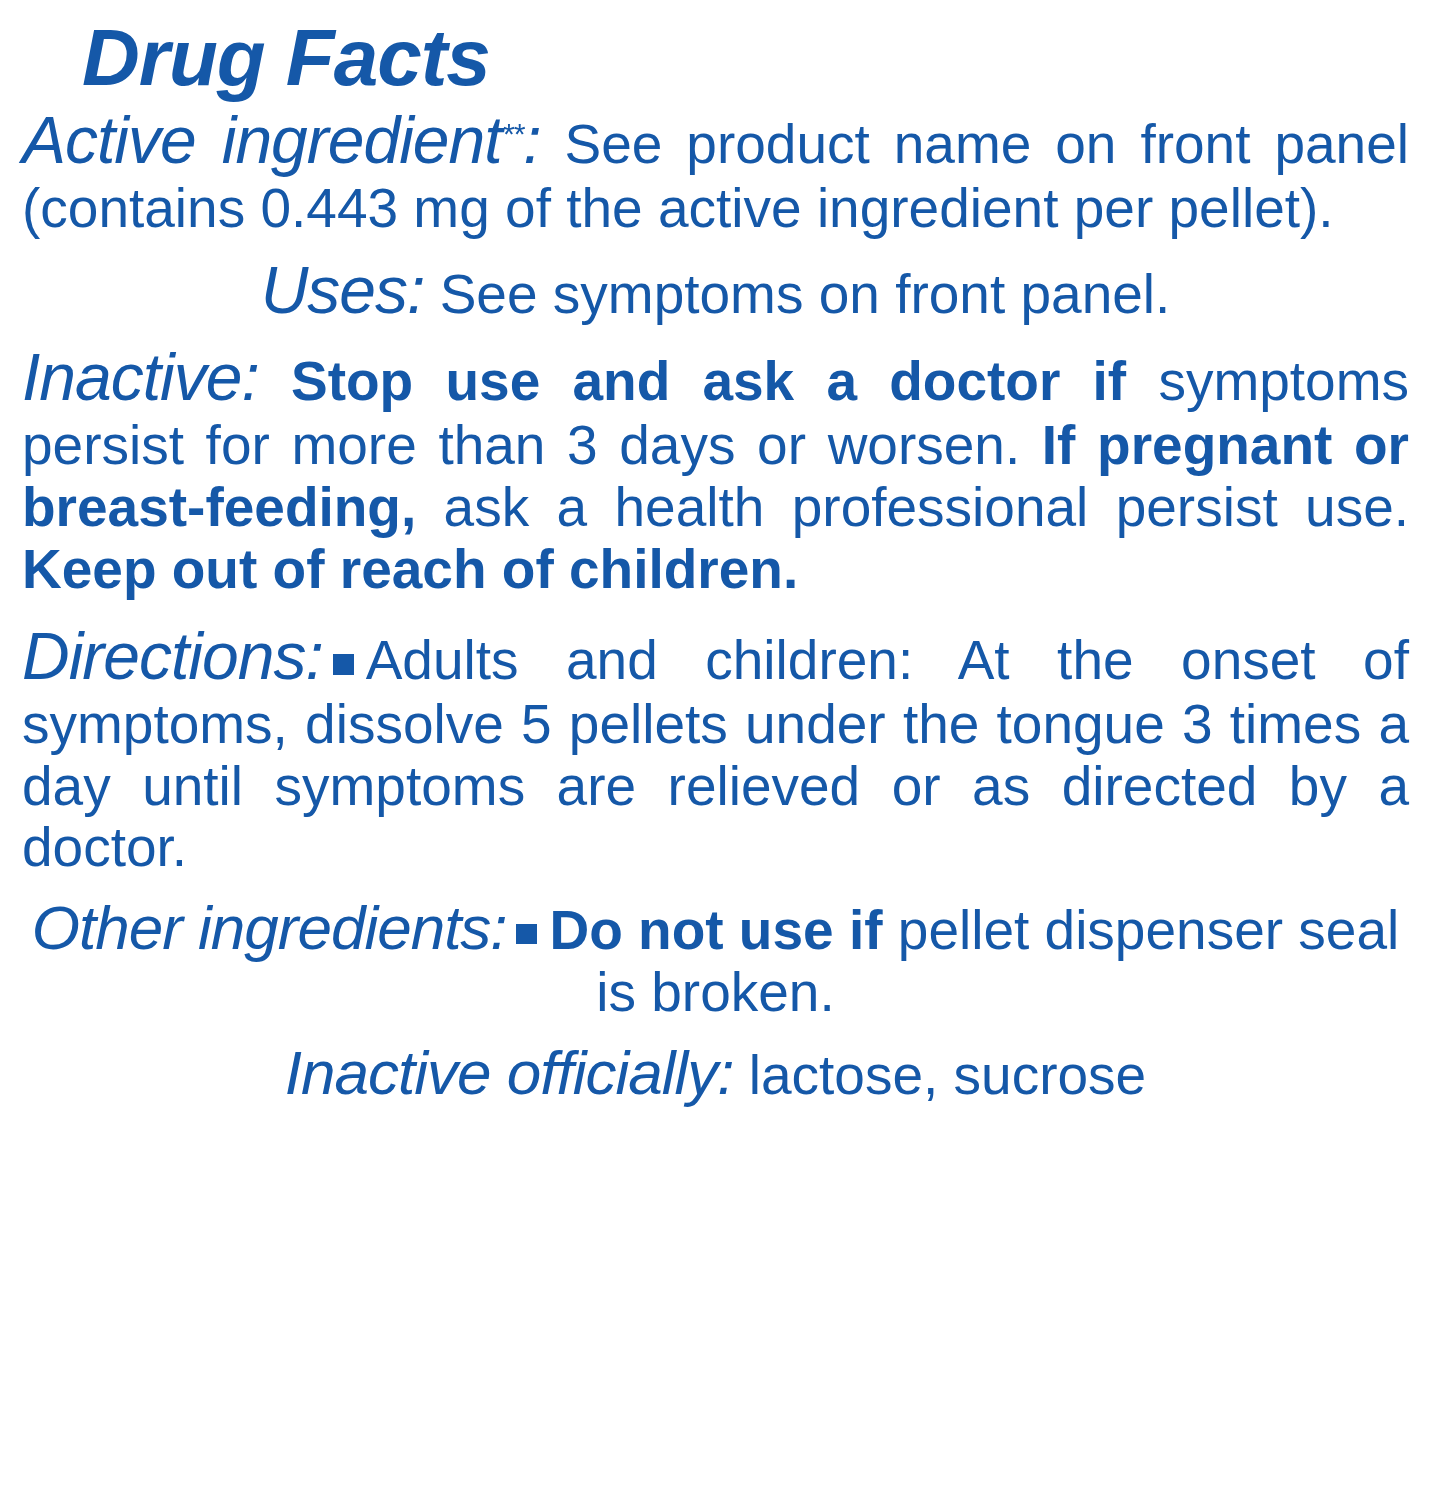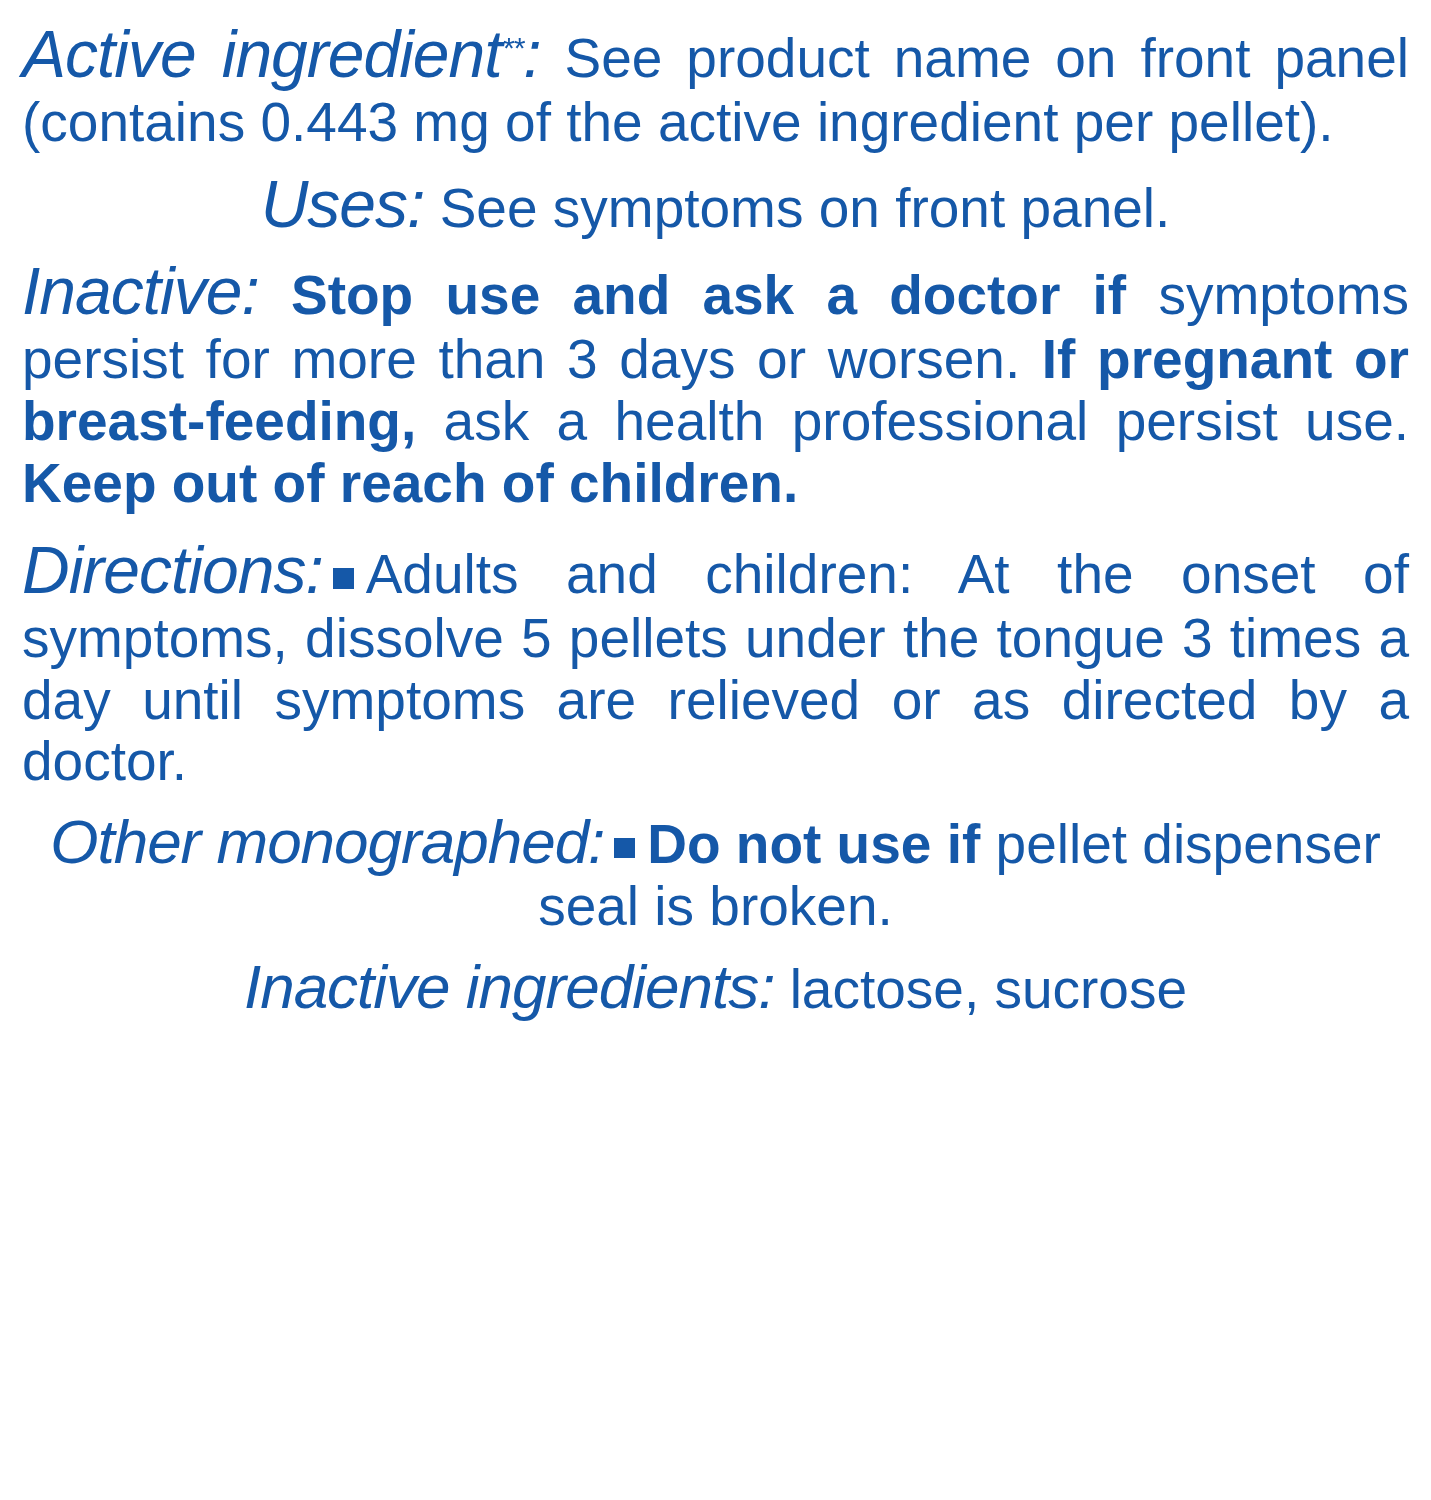--- a/index.html
+++ b/index.html
@@ -75,20 +75,21 @@
     margin: 0 0.22em 0 0.18em;
   }
   .gap-sm { height: 10px; }
   .gap-md { height: 16px; }
 </style>
 </head>
 <body>
 
 <div class="panel">
 
+  <h1 class="title">Drug Facts</h1>
 
   <div class="block">
     <p class="para"><span class="hdr hdr-lg">Active ingredient</span><span class="hdr hdr-lg sup">**</span><span class="hdr hdr-lg">:</span><span> See product name on front panel (contains 0.443 mg of the active ingredient per pellet).</span></p>
   </div>
 
   <div class="gap-sm"></div>
 
   <div class="block">
     <p class="para left"><span class="hdr hdr-lg">Uses:</span><span> See symptoms on front panel.</span></p>
   </div>
@@ -101,22 +102,22 @@
 
   <div class="gap-md"></div>
 
   <div class="block">
     <p class="para"><span class="hdr hdr-lg">Directions:</span><span class="sq"></span><span>Adults and children: At the onset of symptoms, dissolve 5 pellets under the tongue 3 times a day until symptoms are relieved or as directed by a doctor.</span></p>
   </div>
 
   <div class="gap-sm"></div>
 
   <div class="block">
-    <p class="para left"><span class="hdr hdr-md">Other monographed:</span><span class="sq"></span><span class="b">Do not use if</span><span> pellet dispenser seal is broken.</span></p>
+    <p class="para left"><span class="hdr hdr-md">Other ingredients:</span><span class="sq"></span><span class="b">Do not use if</span><span> pellet dispenser seal is broken.</span></p>
   </div>
 
   <div class="gap-sm"></div>
 
   <div class="block">
-    <p class="para left"><span class="hdr hdr-md">Inactive ingredients:</span><span> lactose, sucrose</span></p>
+    <p class="para left"><span class="hdr hdr-md">Inactive officially:</span><span> lactose, sucrose</span></p>
   </div>
 
 </div>
 
 </body></html>

